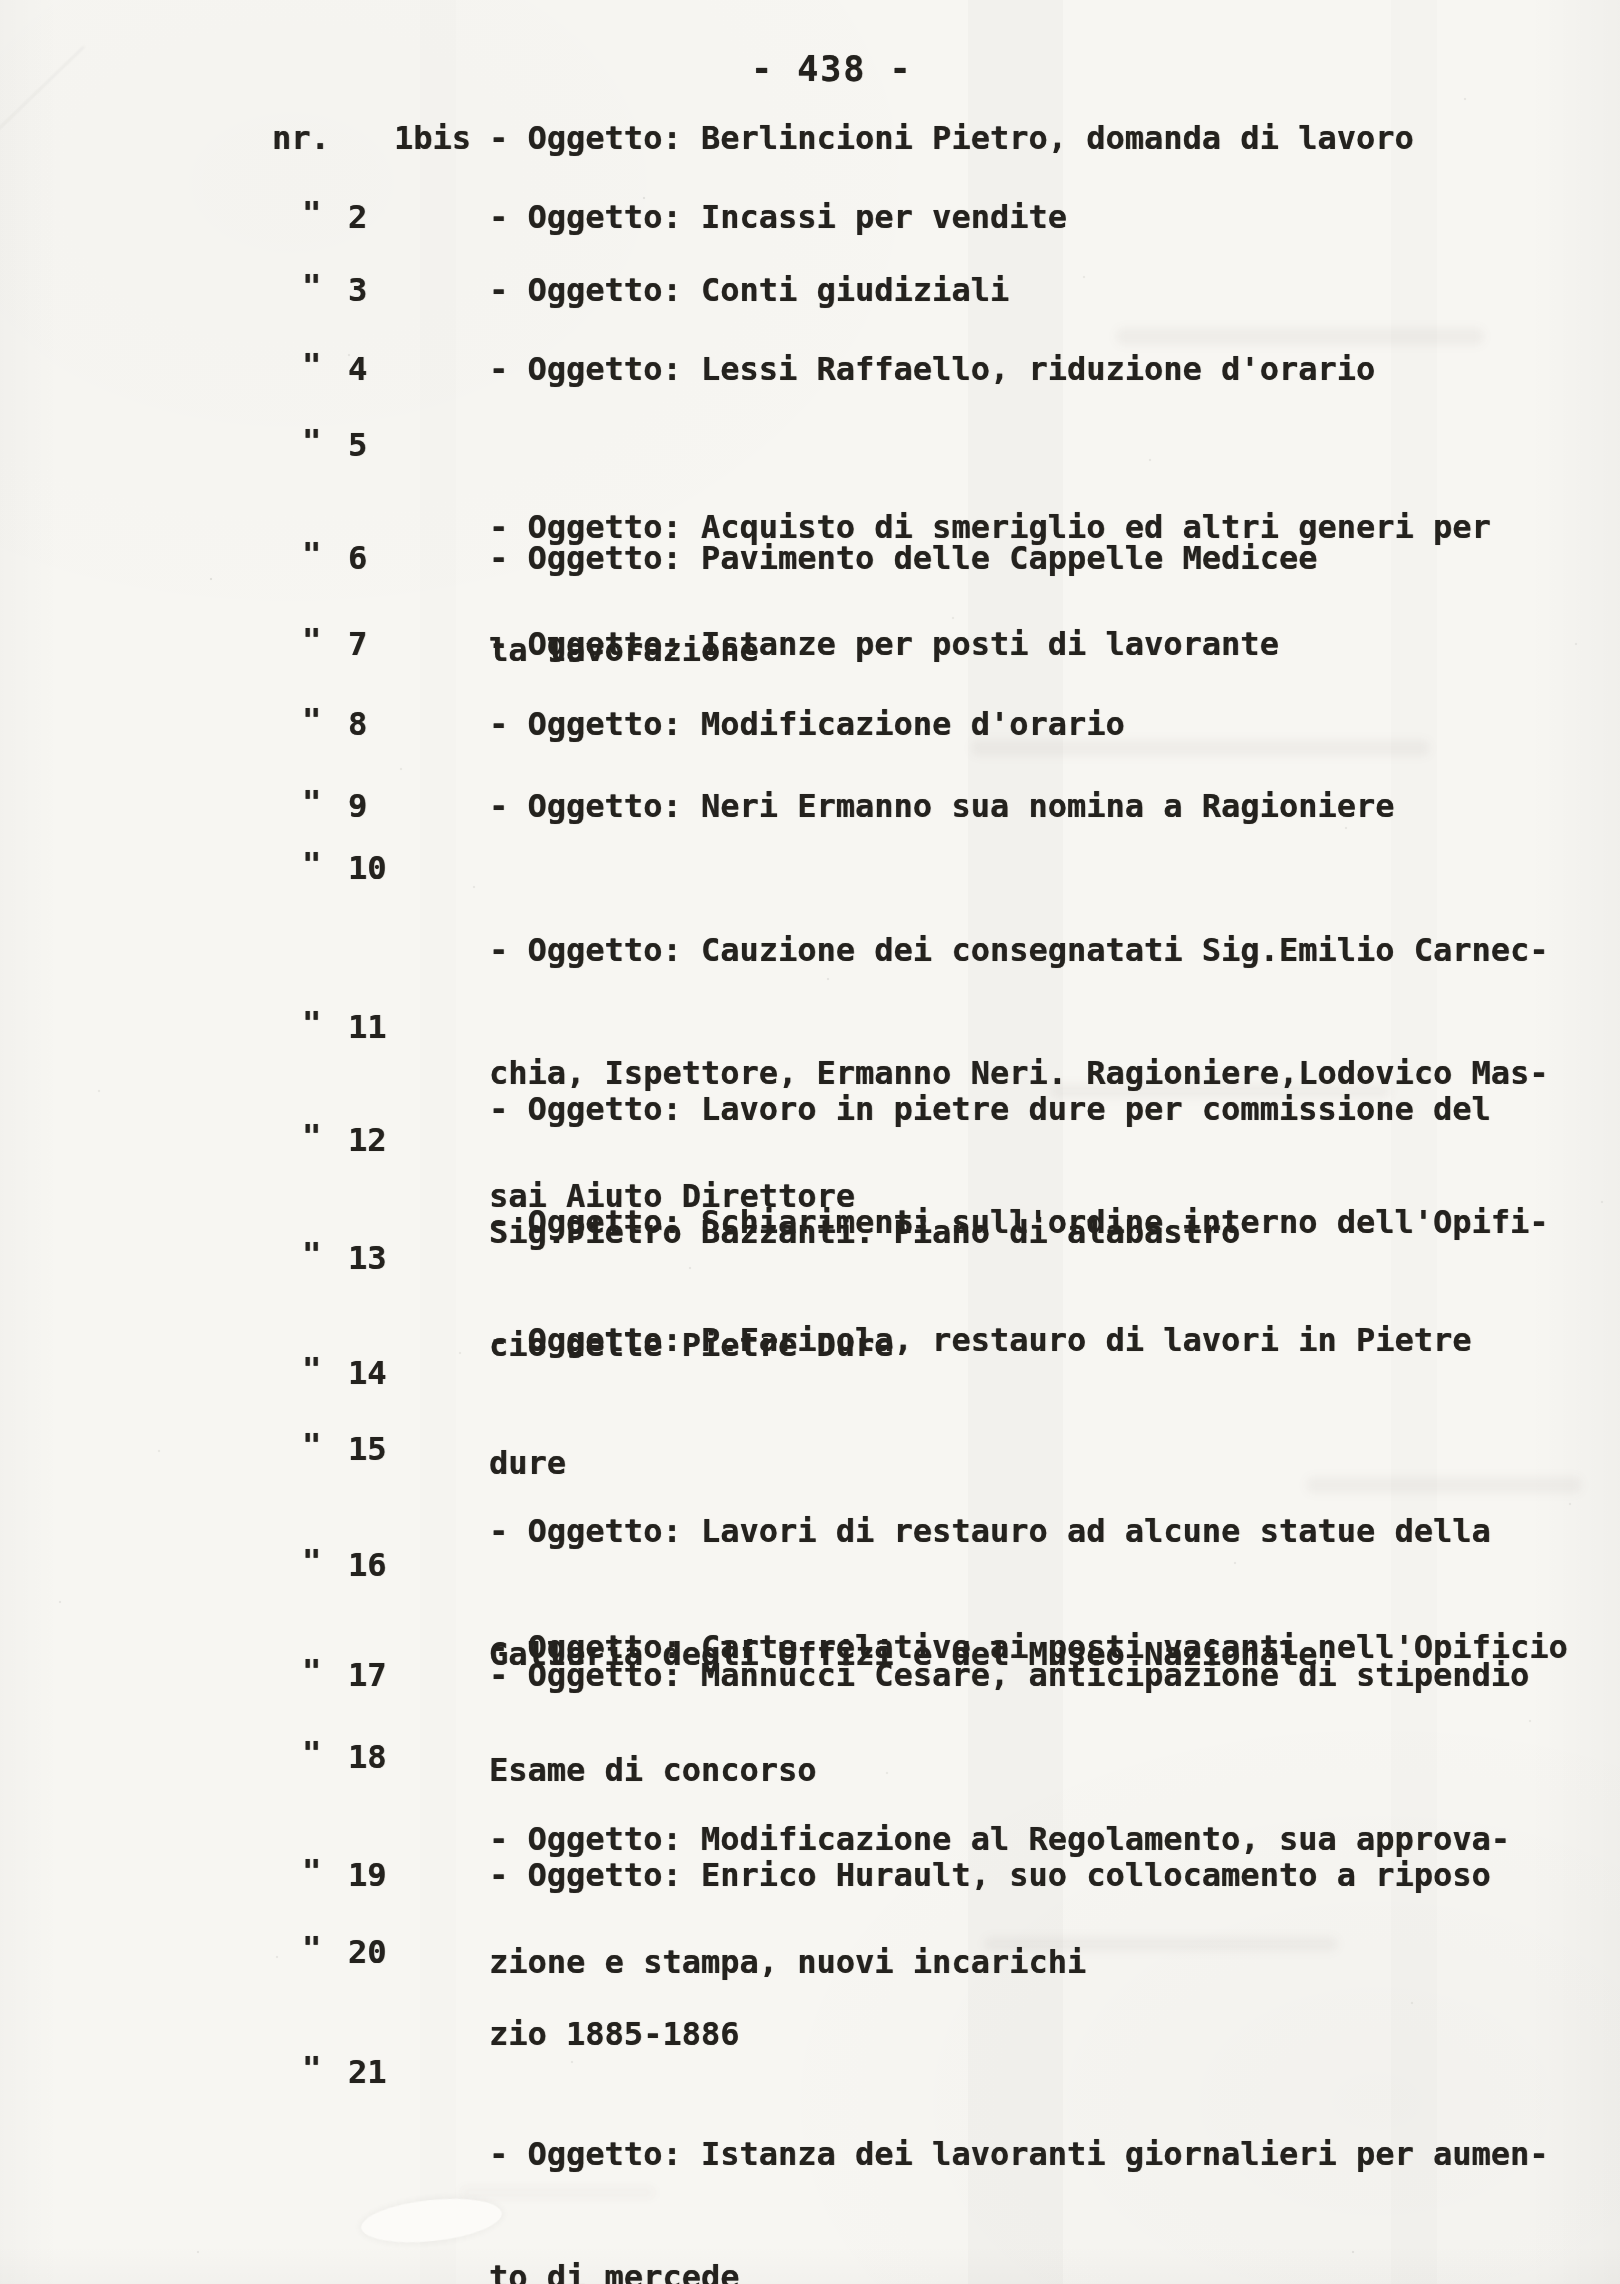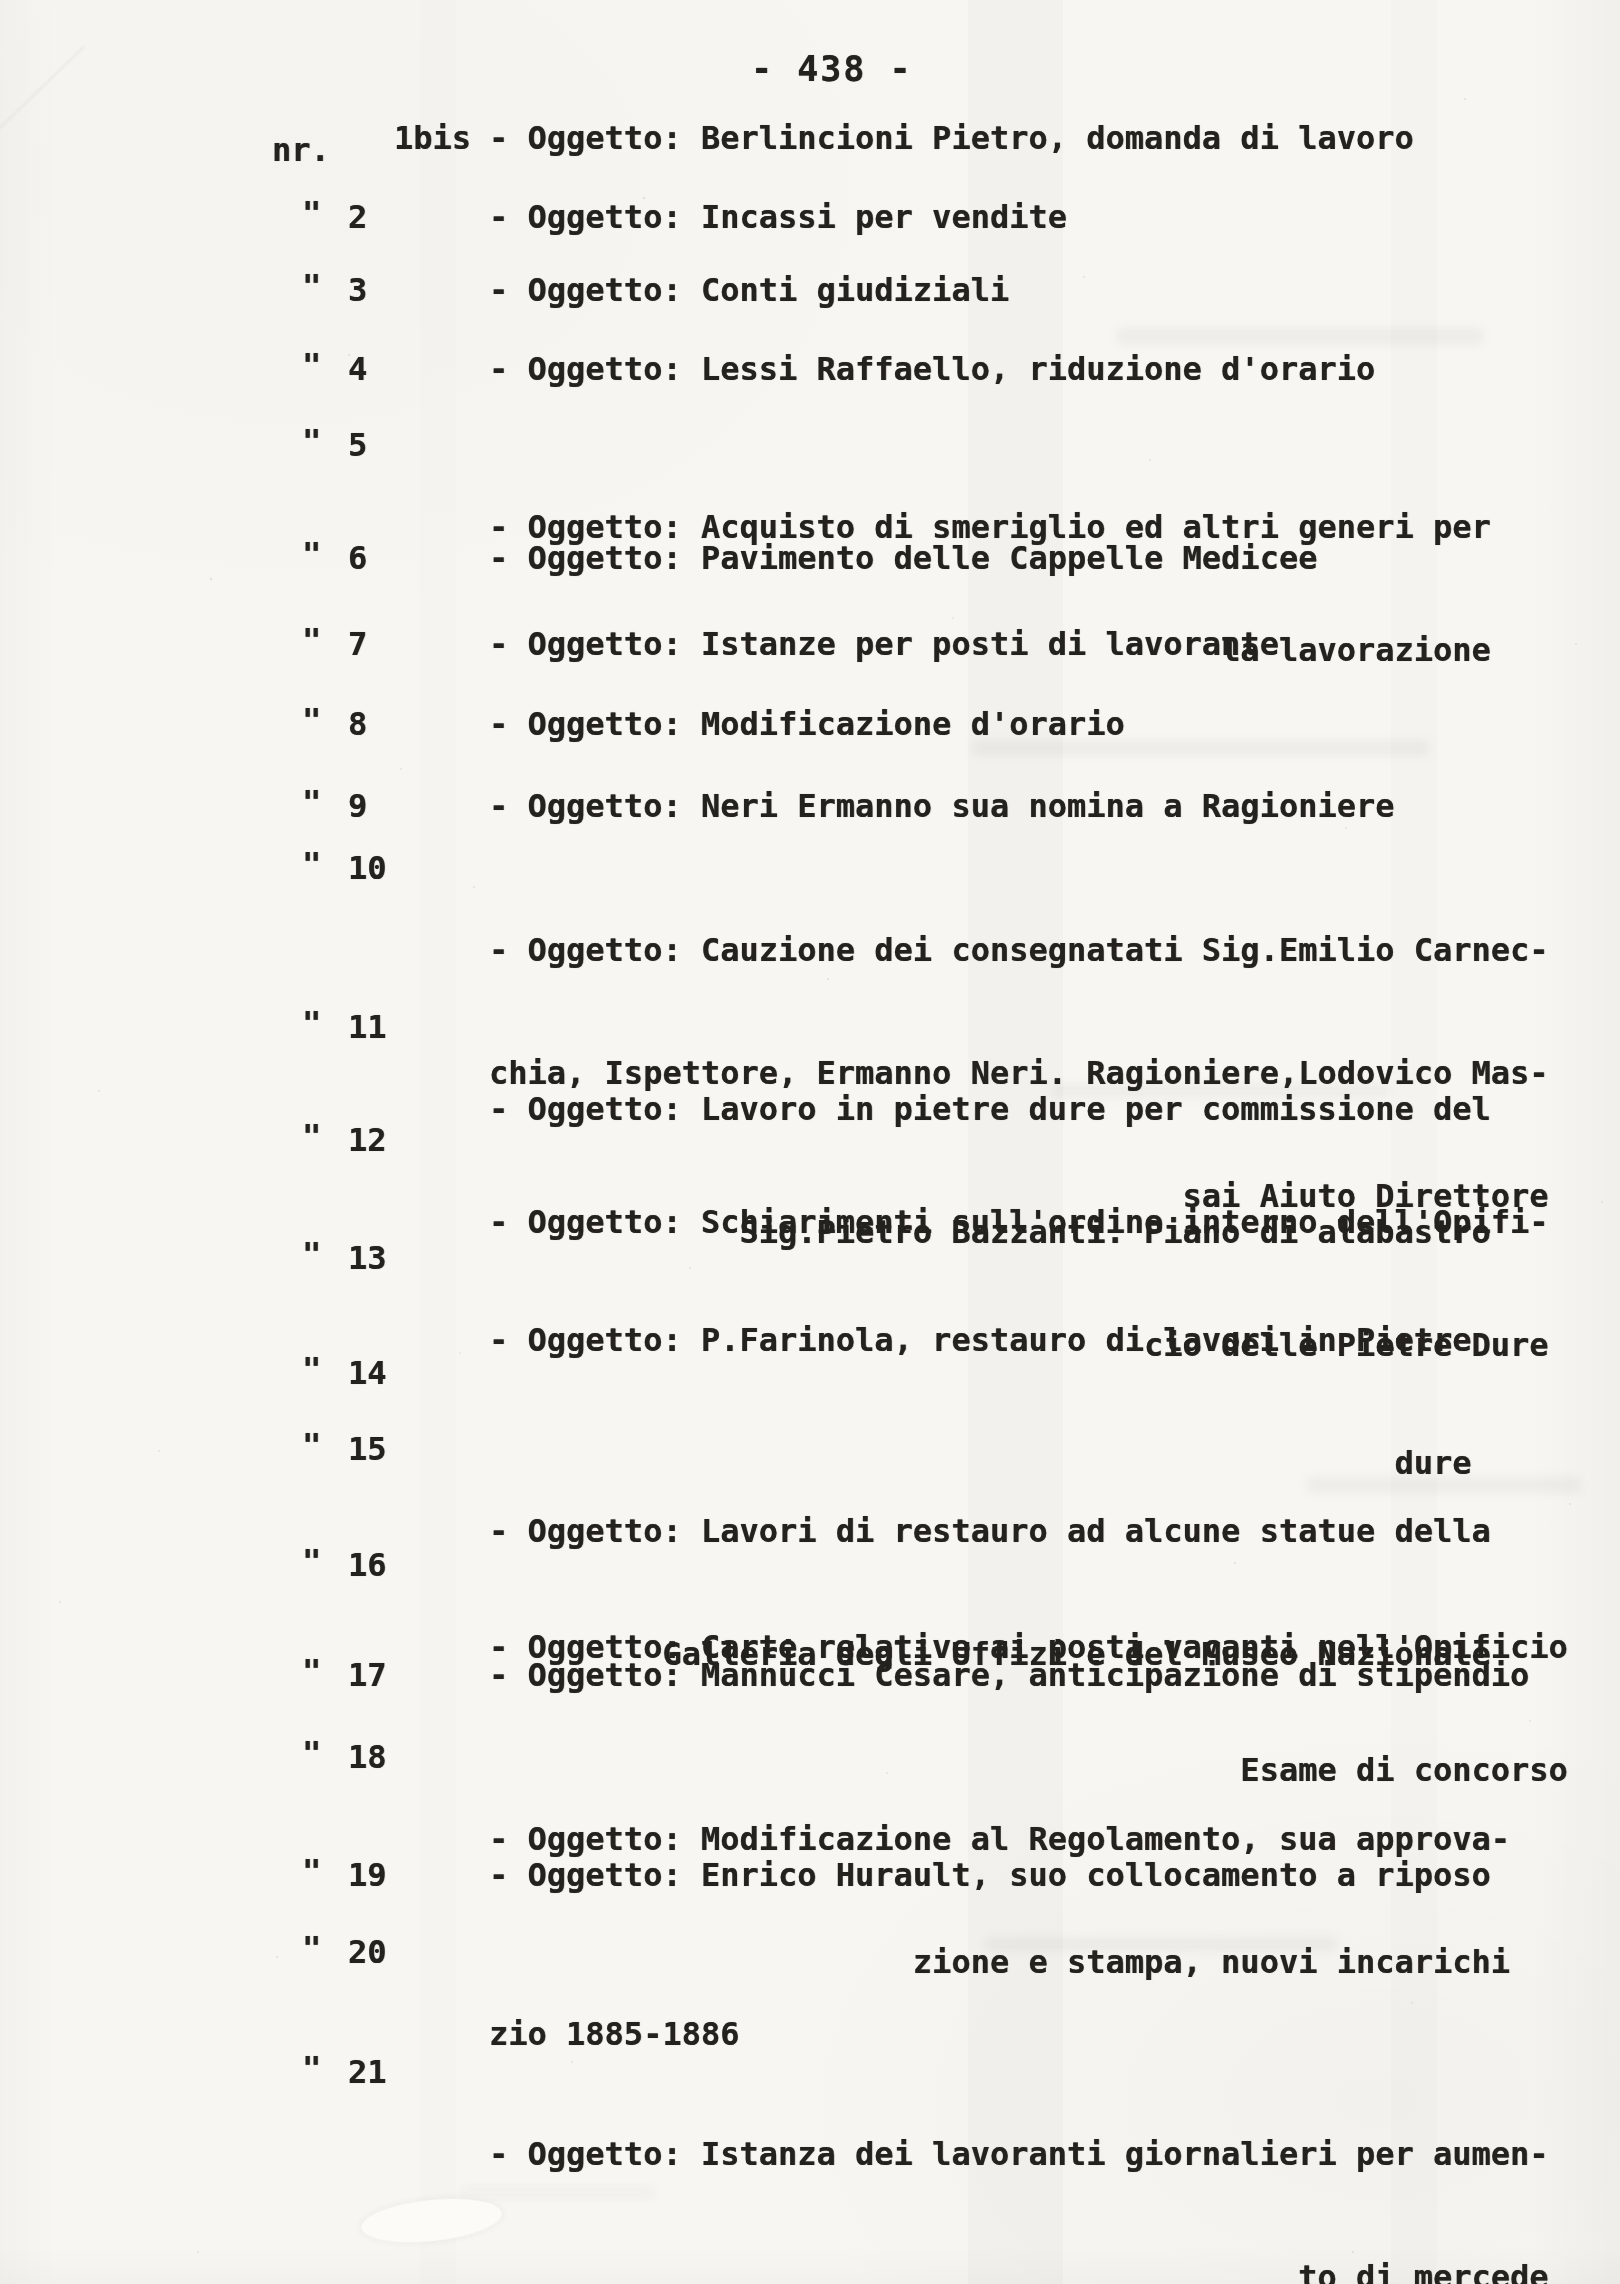--- a/index.html
+++ b/index.html
@@ -16,25 +16,25 @@
   }
   .page{position:absolute;inset:0;}
   .txt{
     font-weight:700;
     text-shadow:0.4px 0.3px 0.7px rgba(36,34,30,.55), -0.3px -0.1px 0.6px rgba(36,34,30,.28);
     filter:blur(0.2px);
     white-space:pre;
   }
   .header{position:absolute;left:751px;top:49px;font-size:35px;letter-spacing:2px;}
   .entry{position:absolute;left:0;top:0;width:100%;font-size:32px;line-height:41px;}
-  .entry .nr{position:absolute;left:272px;top:0;margin-top:12px;}
+  .entry .nr{position:absolute;left:272px;top:0;}
   .entry .ditto{position:absolute;left:302px;top:-3.9px;}
   .entry .num{position:absolute;left:348px;top:0;width:89px;text-align:left;}
   .entry.first .num{transform:translateX(46px);}
-  .entry .lines{position:absolute;left:489px;top:0;text-align:right;}
+  .entry .lines{position:absolute;left:489px;top:0;}
   
   .crease{position:absolute;left:-7.9px;top:135px;width:128px;height:1.3px;
     background:rgba(100,98,92,.14);transform:rotate(-44deg);transform-origin:left center;
     filter:blur(0.8px);}
   .vstreak{position:absolute;top:0;height:2284px;pointer-events:none;}
   .vs1{left:968px;width:95px;background:rgba(60,58,54,.022);}
   .vs2{left:1391px;width:46px;background:rgba(60,58,54,.015);}
   .vs3{left:420px;width:36px;background:rgba(60,58,54,.012);}
   .ghost{position:absolute;background:rgba(70,68,64,.05);filter:blur(4.6px);border-radius:7.9px;pointer-events:none;}
   .g1{left:1116px;top:328px;width:368px;height:17px;}

